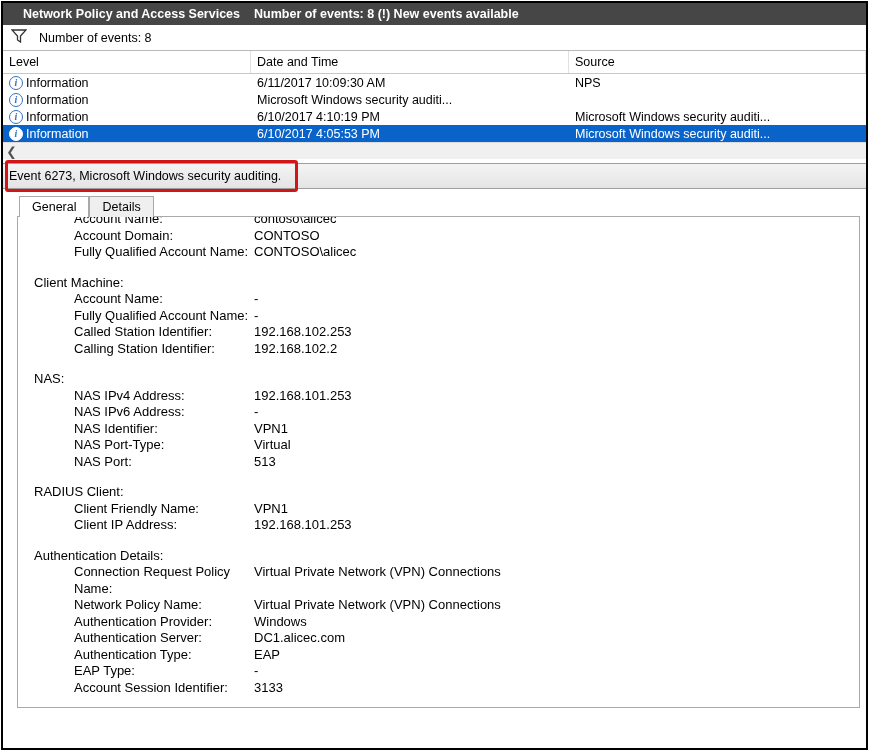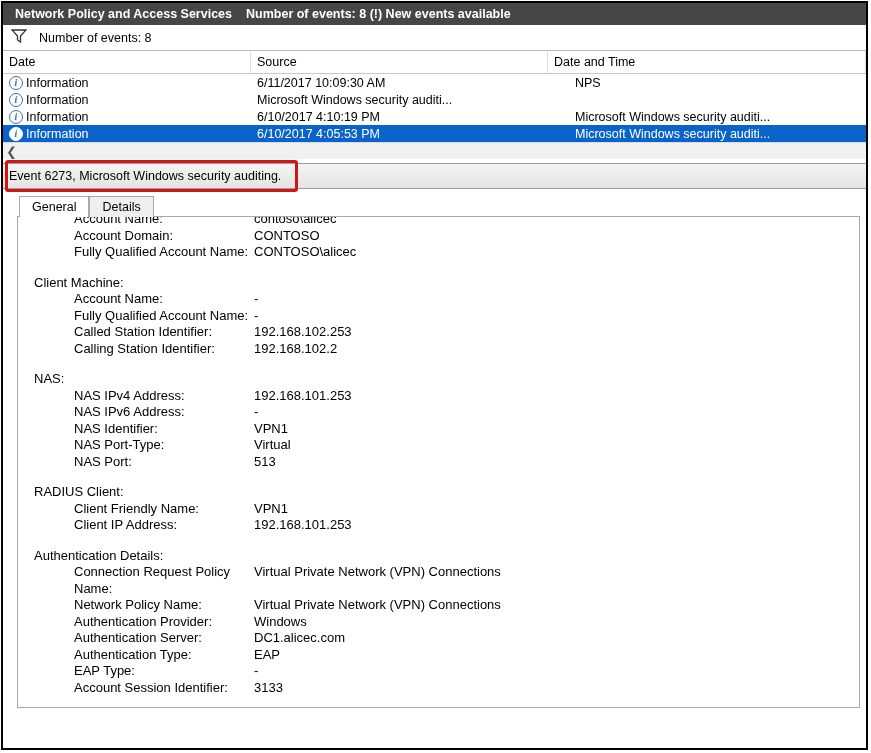--- a/index.html
+++ b/index.html
@@ -1,19 +1,19 @@
 <!DOCTYPE html>
 <html><head>
 <meta charset="utf-8">
 <style>
   * { box-sizing: border-box; font-family: "Segoe UI", Tahoma, sans-serif; }
   body { margin:0; padding:0; background:#fff; width:871px; height:753px; overflow:hidden; font-size:12.5px; color:#000; }
   .wrap { border:2px solid #000; width:867px; height:749px; margin:1px; display:flex; flex-direction:column; }
 
-  .titlebar { background:#464646; color:#fff; padding:4px 12px; display:flex; align-items:center; font-size:12.5px; }
+  .titlebar { background:#464646; color:#fff; padding:4px 20px; display:flex; align-items:center; font-size:12.5px; }
   .titlebar .app { font-weight:600; padding-right:14px; }
   .titlebar .status { font-weight:700; }
 
   .filterbar { background:#fff; border-bottom:1px solid #b9b9b9; padding:4px 8px; display:flex; align-items:center; gap:12px; }
   .filterbar svg { width:16px; height:14px; }
 
   .grid { flex:0 0 auto; }
   .grid-header { display:flex; background:#fff; border-bottom:1px solid #c8c8c8; }
   .gh { padding:4px 6px; border-right:1px solid #e0e0e0; font-size:12.5px; }
   .col-level { width:248px; }
@@ -60,23 +60,23 @@
     <span>
       <svg viewBox="0 0 16 14">
           <path d="M1 1 L15 1 L9.5 7 L9.5 13 L6.5 11 L6.5 7 Z" fill="none" stroke="#333" stroke-width="1.3"></path>
         </svg>
     </span>
     <span>Number of events: 8</span>
   </div>
 
   <div class="grid">
     <div class="grid-header">
-      <div class="gh col-level">Date</div>
+      <div class="gh col-level">Level</div>
+      <div class="gh col-date">Date and Time</div>
       <div class="gh col-src">Source</div>
-      <div class="gh col-date">Date and Time</div>
     </div>
     <div class="grid-body" id="grid-body">
         <div class="row">
           <div class="cell c-level">
             <span class="icon-info">i</span>
             <span>Information</span>
           </div>
           <div class="cell c-date">6/11/2017 10:09:30 AM</div>
           <div class="cell c-src">NPS</div>
         </div>

